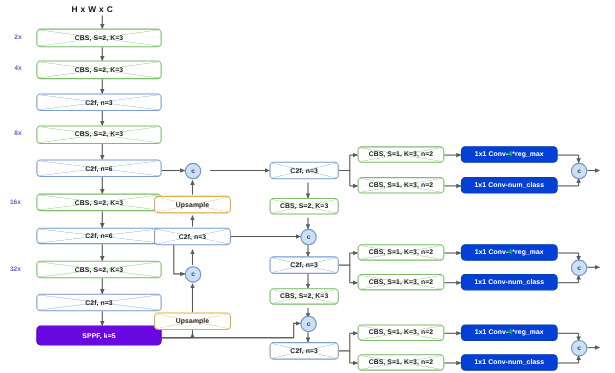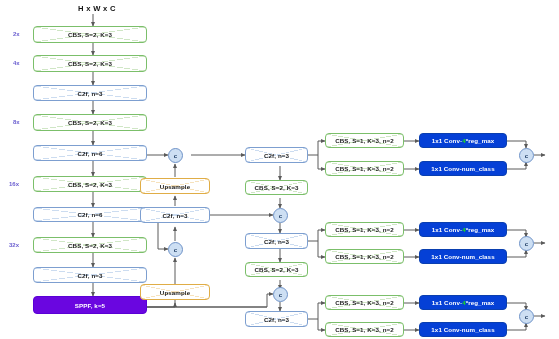--- a/index.html
+++ b/index.html
@@ -219,21 +219,21 @@
       <path d="M507,303 L526,303"></path>
       <path d="M507,330 L526,330"></path>
     </g>
     <g stroke="#5a5a5a" stroke-width="1" fill="none" marker-end="url(#ah)">
       <path d="M526,303 L526,310"></path>
       <path d="M526,330 L526,323"></path>
       <path d="M534,316 L545,316"></path>
     </g>
   </svg>
 
-  <div class="lbl title-lbl" style="left:78px;top:4px;">H x W x C</div>
+  <div class="lbl title-lbl" style="left:65px;top:4px;">H x W x C</div>
 
   <div class="lbl scale-lbl" style="left:13px;top:31px;">2x</div>
   <div class="lbl scale-lbl" style="left:13px;top:60px;">4x</div>
   <div class="lbl scale-lbl" style="left:13px;top:119px;">8x</div>
   <div class="lbl scale-lbl" style="left:9px;top:181px;">16x</div>
   <div class="lbl scale-lbl" style="left:9px;top:242px;">32x</div>
 
   <div class="node n-green" style="left:33px;top:26px;width:114px;height:17px;">
     <span class="txt">CBS, S=2, K=3</span>
   </div>

